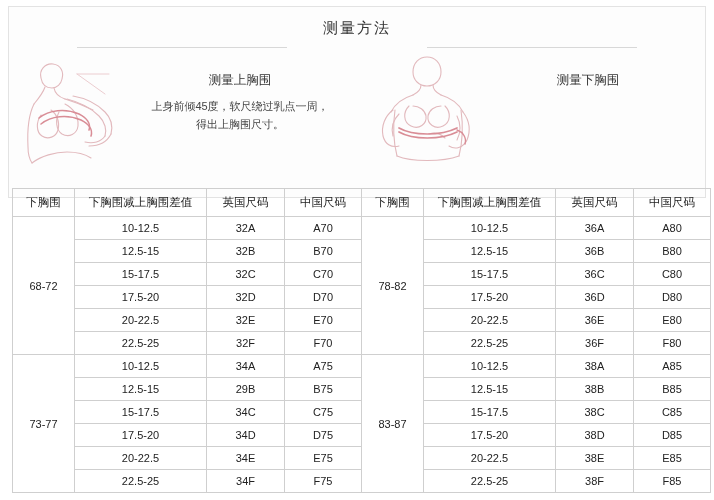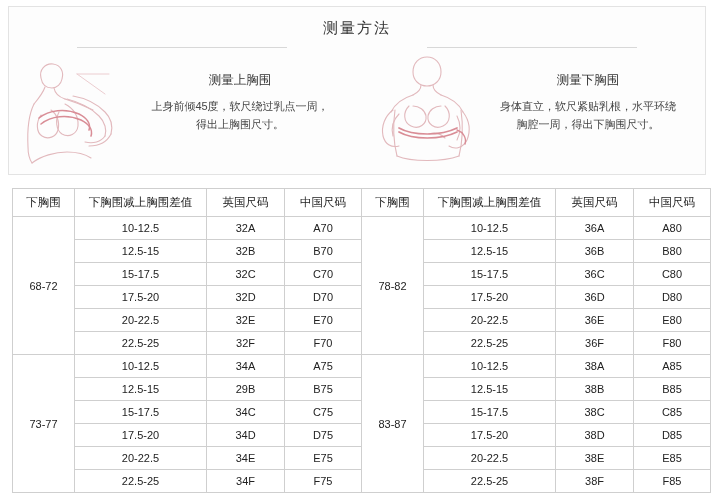--- a/index.html
+++ b/index.html
@@ -16,21 +16,21 @@
   .page {
     position: relative;
     width: 714px; height: 500px;
     background: #fff;
   }
 
   
   .top-panel {
     position: absolute;
     left: 8px; top: 6px;
-    width: 698px; height: 169px;
+    width: 698px; height: 192px;
     background: #fdfdfd;
     border: 1px solid #e3e3e3;
   }
   .top-title {
     text-align: center;
     font-size: 15px;
     letter-spacing: 2px;
     color: #333;
     margin-top: 12px;
   }
@@ -198,21 +198,20 @@
               <path d="M60,82 C66,80 72,82 76,86"></path>
 
               <path d="M30,76 C44,84 72,84 88,76" stroke="#d98d96" stroke-width="1.7"></path>
               <path d="M30,80 C44,88 72,88 88,80" stroke="#d98d96" stroke-width="1.7"></path>
               <path d="M88,78 C94,80 98,86 96,92" stroke="#d98d96" stroke-width="1.4"></path>
             </g>
           </svg>
         </div>
         <div class="caption">
           <div class="c-title">测量下胸围</div>
-          <div class="c-body">身体直立，软尺紧贴乳根，水平环绕胸腔一周，得出下胸围尺寸。</div>
         </div>
       </div>
 
     </div>
   </div>
 
   <div class="table-wrap">
     <table class="size-table">
       <colgroup>
         <col class="c-band">

